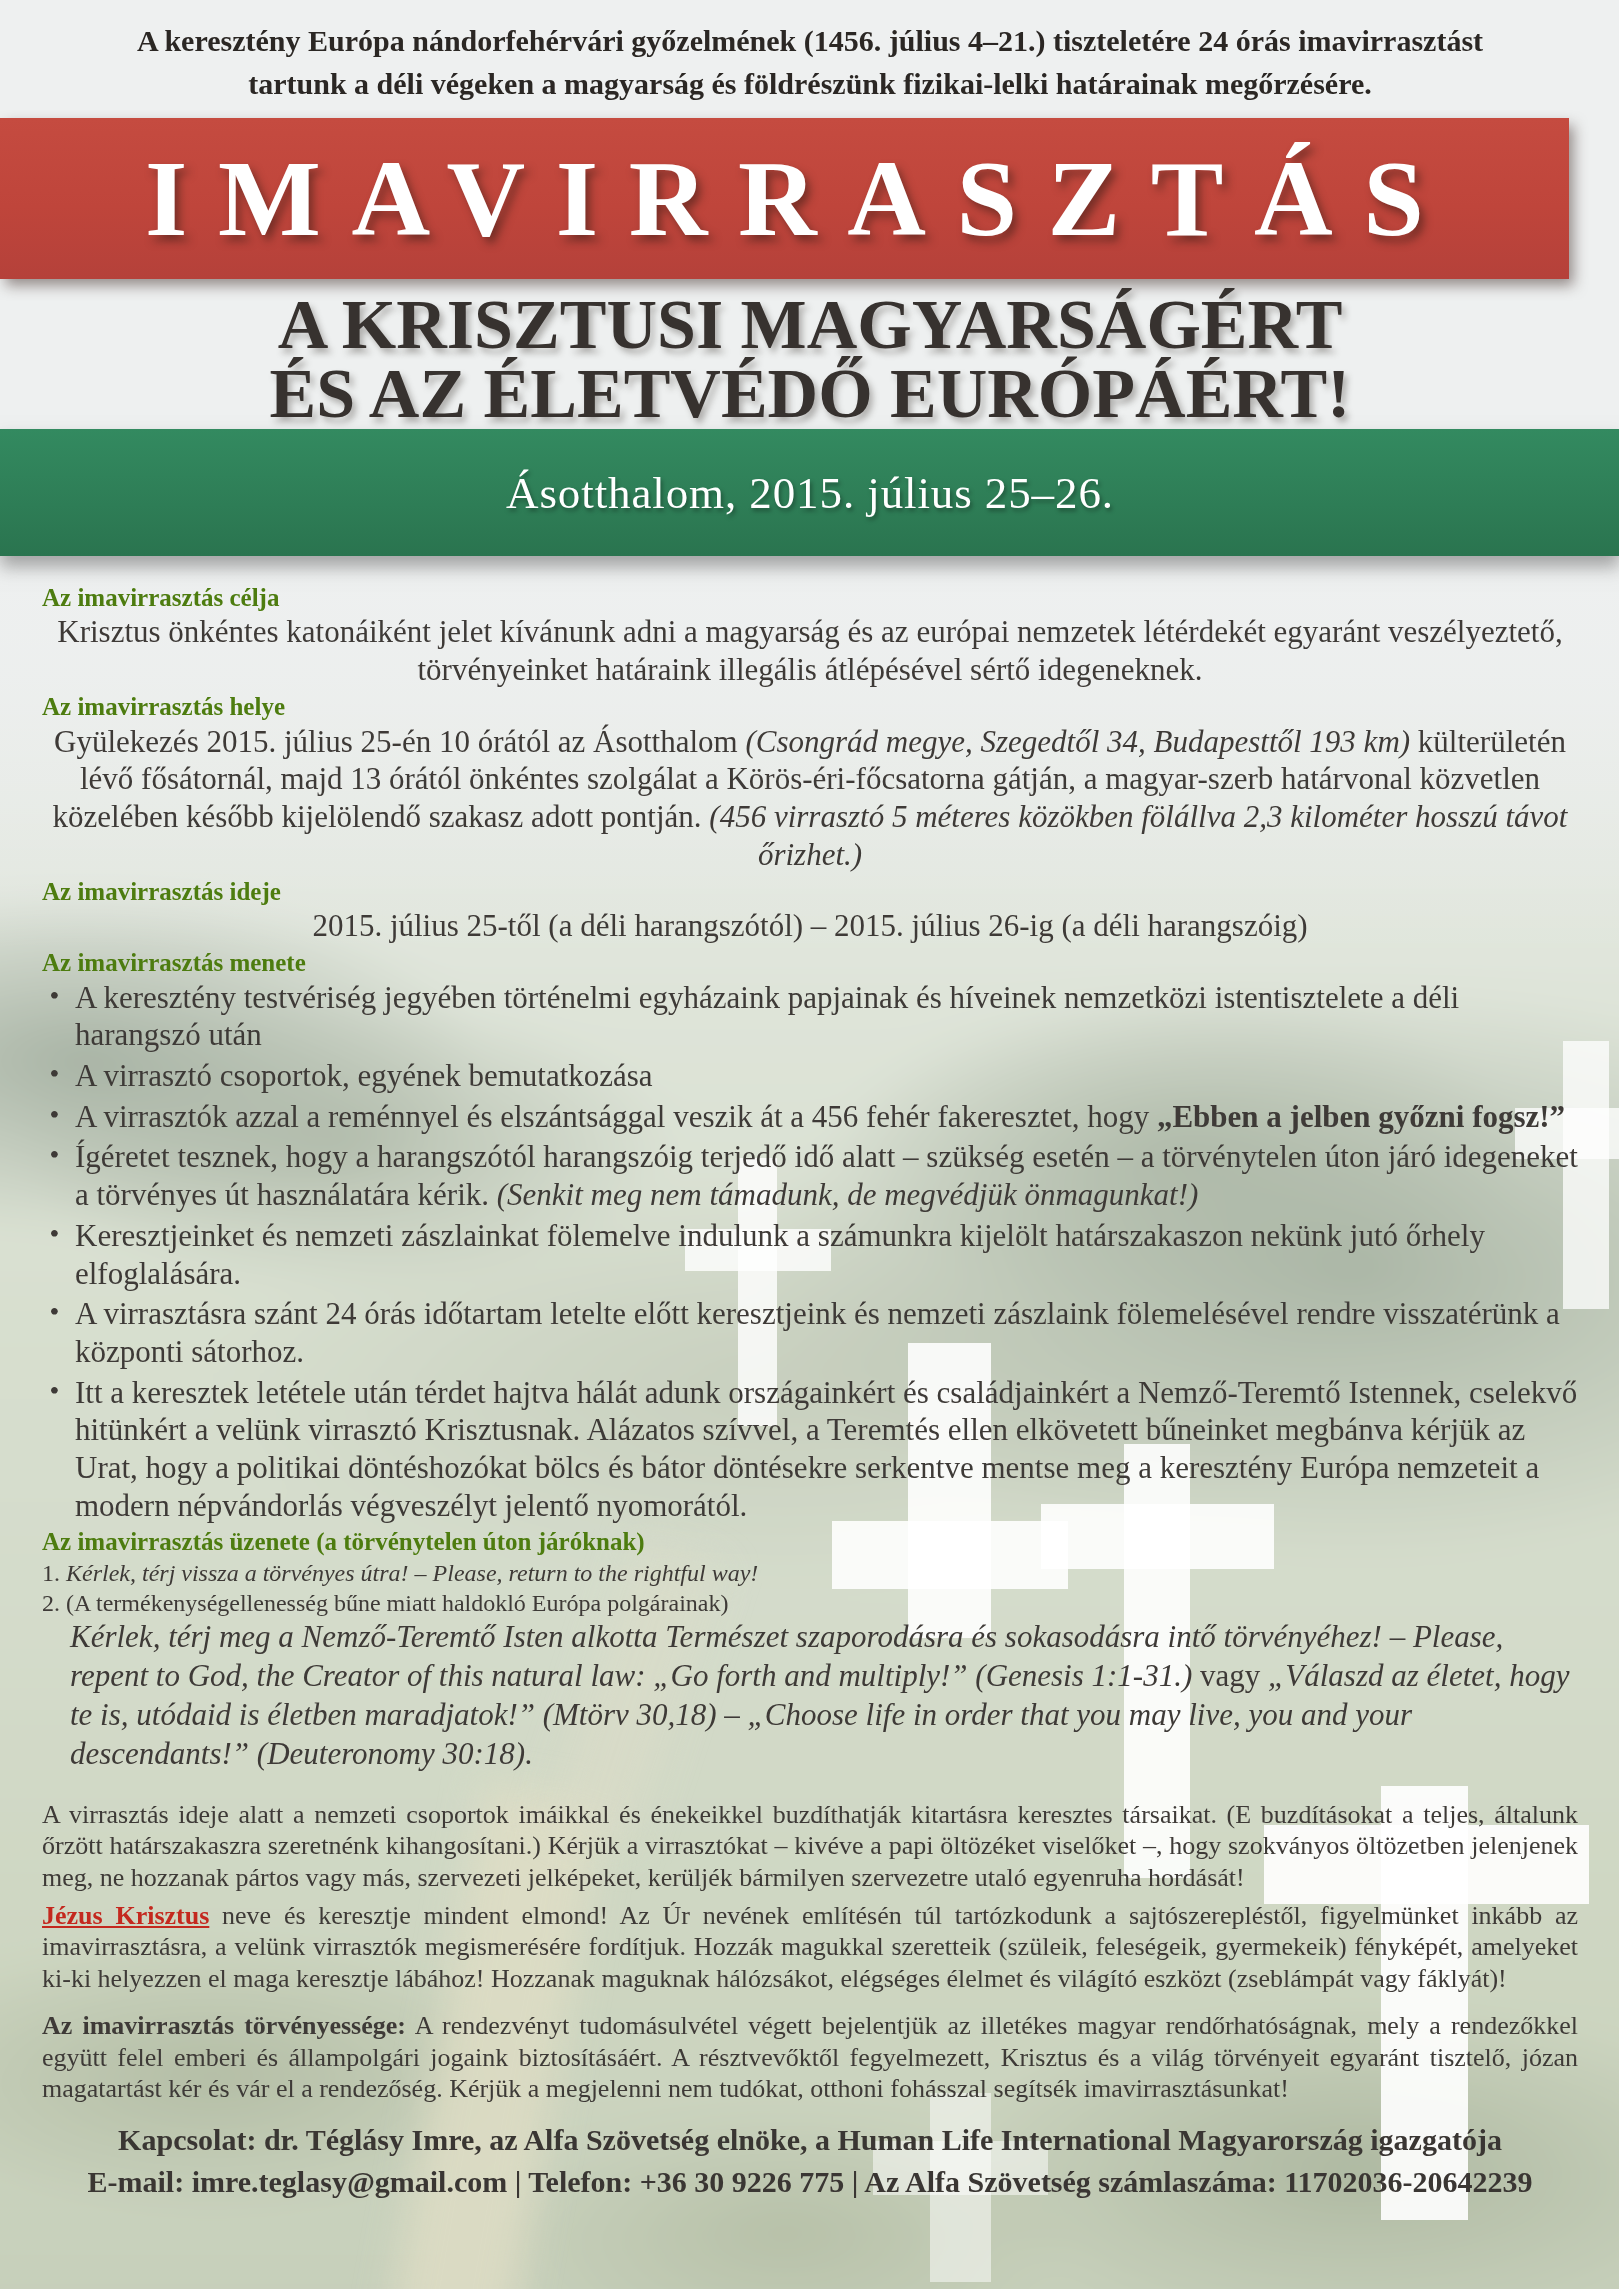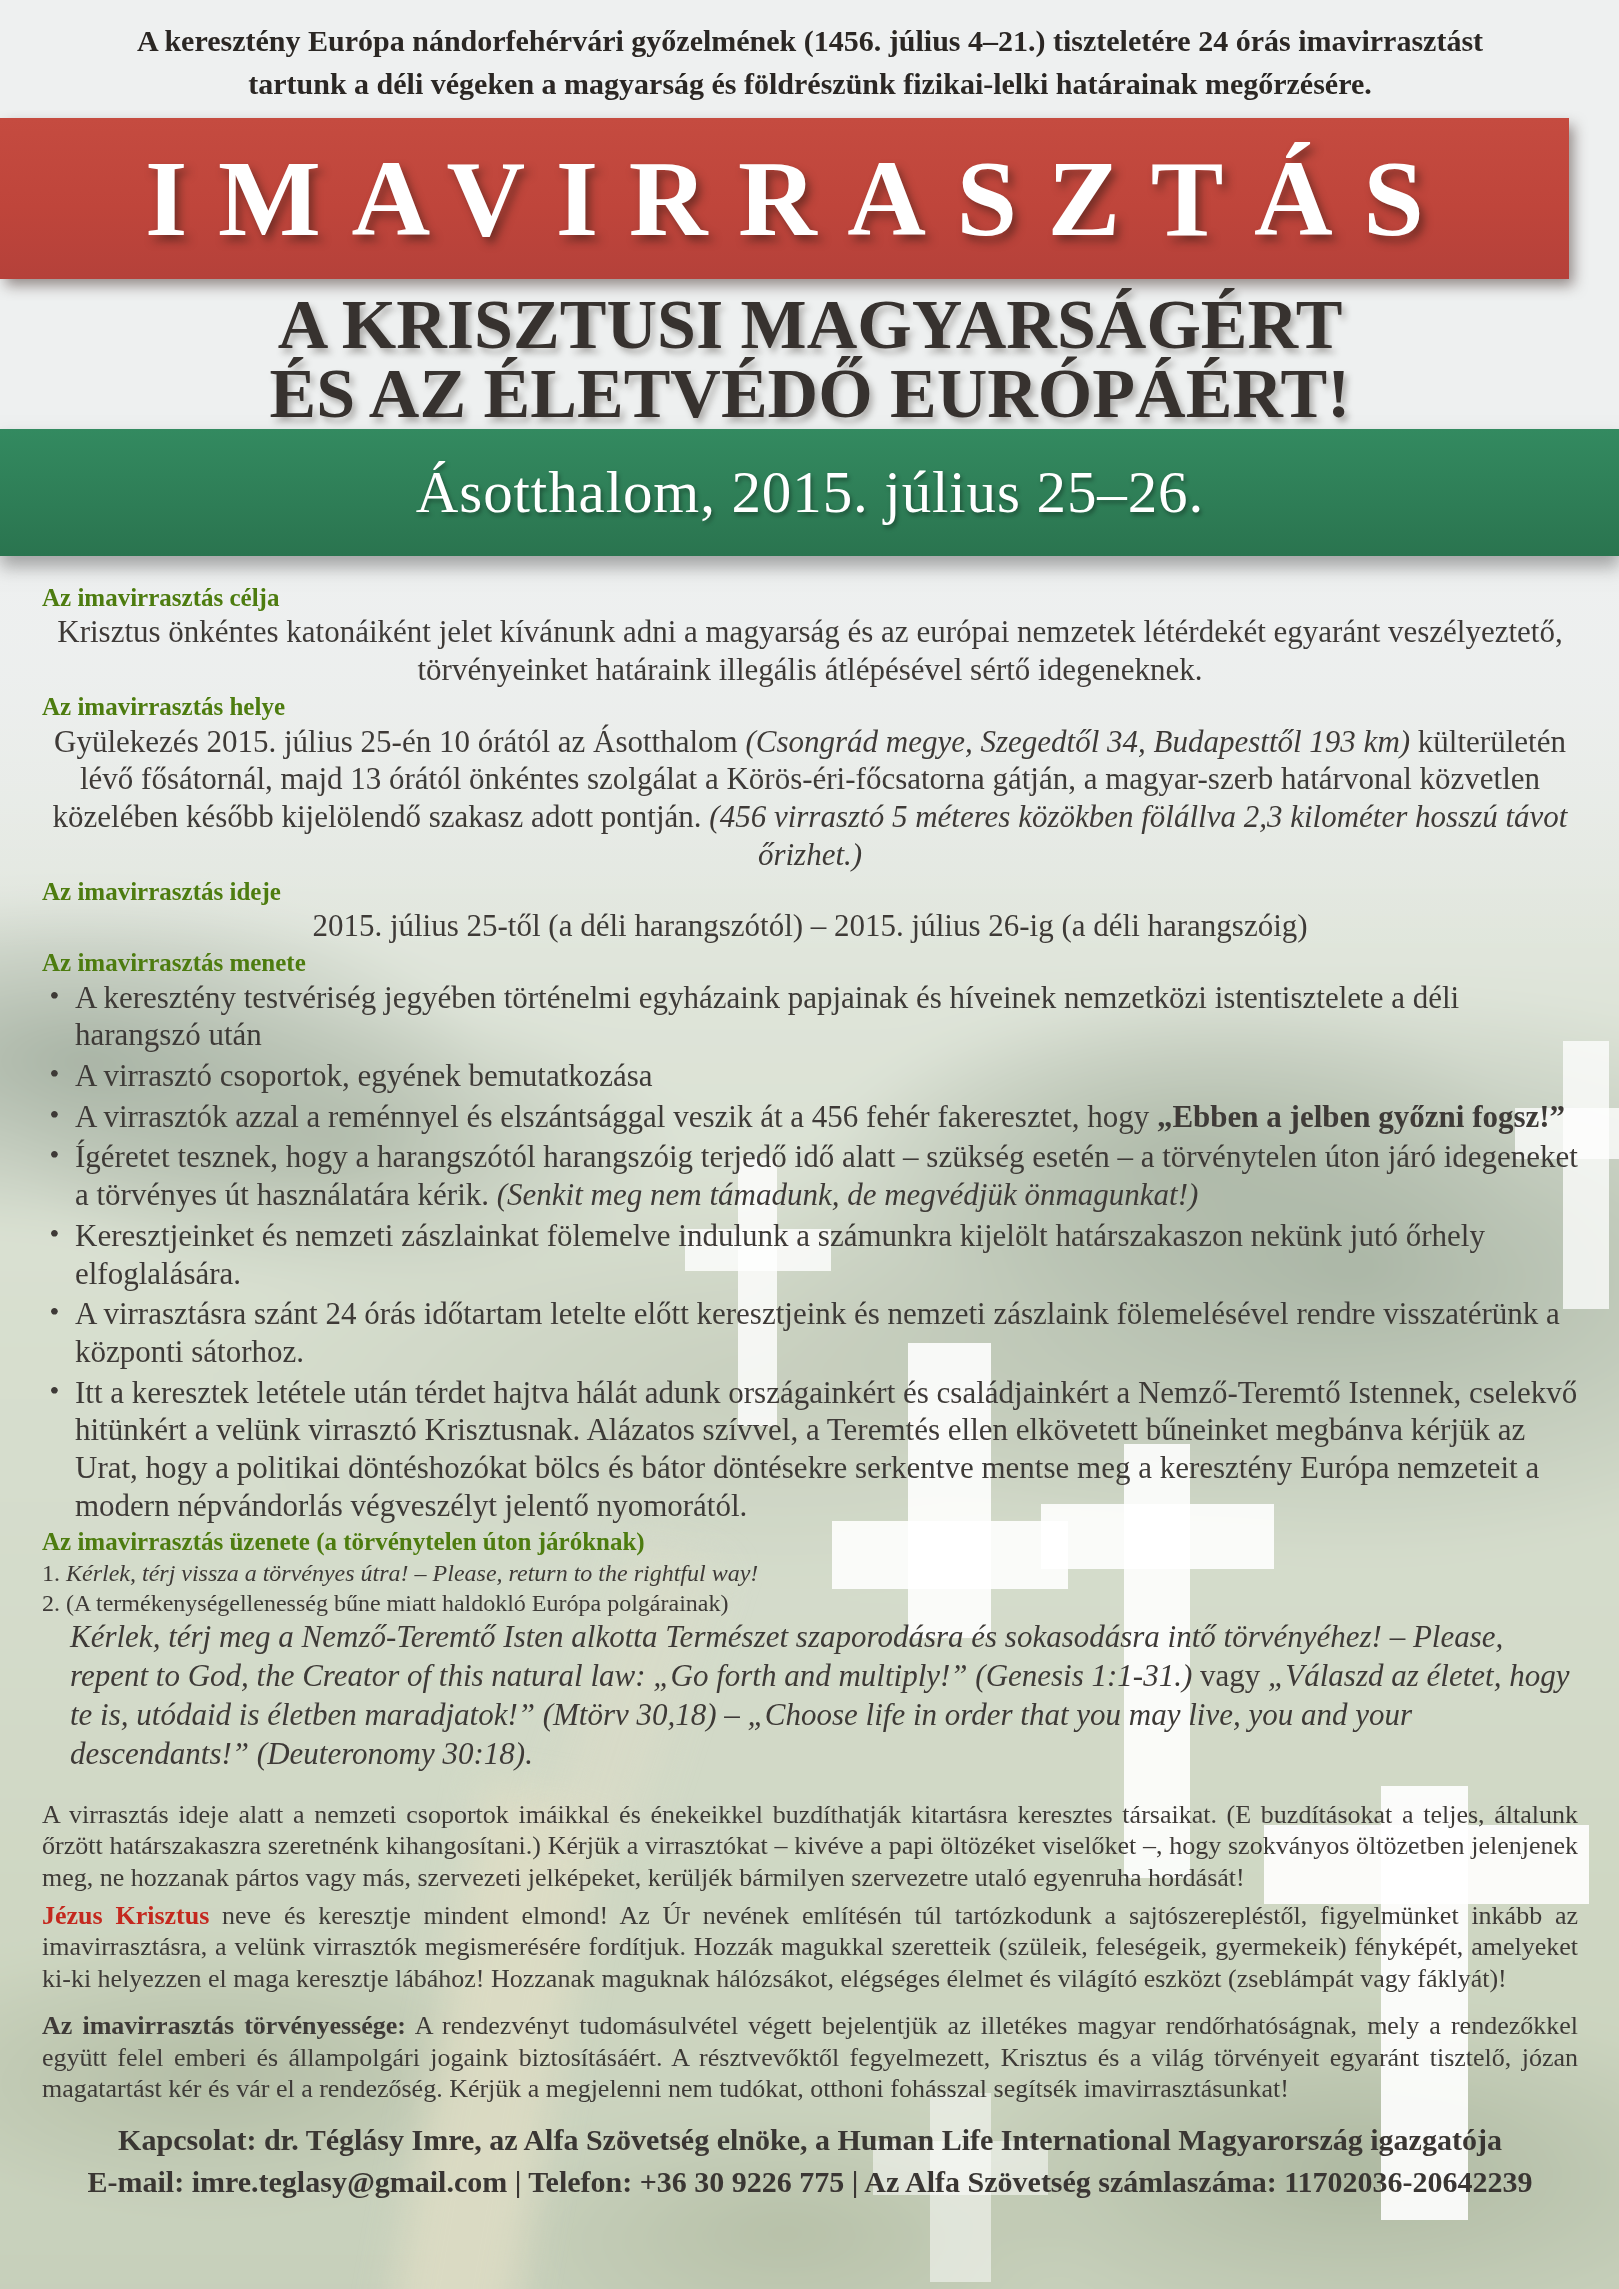--- a/index.html
+++ b/index.html
@@ -59,40 +59,40 @@
     font-size:70px;font-weight:700;line-height:.98;color:var(--text-dark);
     text-shadow:3.7px 4.6px 6.5px rgba(60,55,50,.35);
   }
   .green-band{
     position:relative;z-index:2;width:100%;height:127px;
     background:linear-gradient(180deg,#338a60 0%,var(--band-green) 60%,#2a744f 100%);
     box-shadow:0 11px 16.6px rgba(90,90,90,.5);
     display:flex;align-items:center;justify-content:center;
   }
   .green-band h2{
-    margin:12px;color:#fff;font-size:59px;font-weight:400;letter-spacing:0.9px;
+    margin:12px;color:#fff;font-size:45px;font-weight:400;letter-spacing:0.9px;
     text-shadow:1.8px 2.8px 4.6px rgba(0,0,0,.35);
   }
   
   .body-area{position:relative;z-index:1;padding:24px 42px 0;}
   .h{font-size:25px;font-weight:700;text-align:left;margin:3.7px 0 1.8px;color:#4d7c0f;}
   .pc{font-size:31px;line-height:1.22;text-align:center;margin:0 0 1.8px;}
   ul.blt{list-style:none;margin:1.8px 0 3.7px;padding:0;}
   ul.blt li{font-size:31px;line-height:1.22;padding-left:33px;position:relative;margin:0 0 2.8px;}
   ul.blt li::before{content:"\2022";position:absolute;left:7.4px;top:0;font-size:28px;}
   .numline{font-size:24px;line-height:1.25;margin:0;}
   .quote-ind{font-size:31px;line-height:1.25;margin:0 0 0 28px;}
   .notes{margin-top:26px;}
   .notes p{font-size:26px;line-height:1.2;text-align:justify;margin:0 0 7.4px;}
   .notes p.law{margin-top:16.6px;}
   .contact{ text-align:center;font-weight:700;font-size:30px;line-height:1.42;margin-top:14.8px;color:#3a3633;}
   
   .sg-b{font-weight:700;}
   .sg-i{font-style:italic;}
-  .sg-red{color:var(--accent-red);font-weight:700;}
+  .sg-red{color:var(--accent-red);font-weight:700;text-decoration:underline;}
 </style>
 </head>
 <body>
 
 <div class="page">
 
   <div class="photo-wrap">
     <div class="photo"></div>
     <div class="path-strip"></div>
     <div class="path-strip2"></div>

